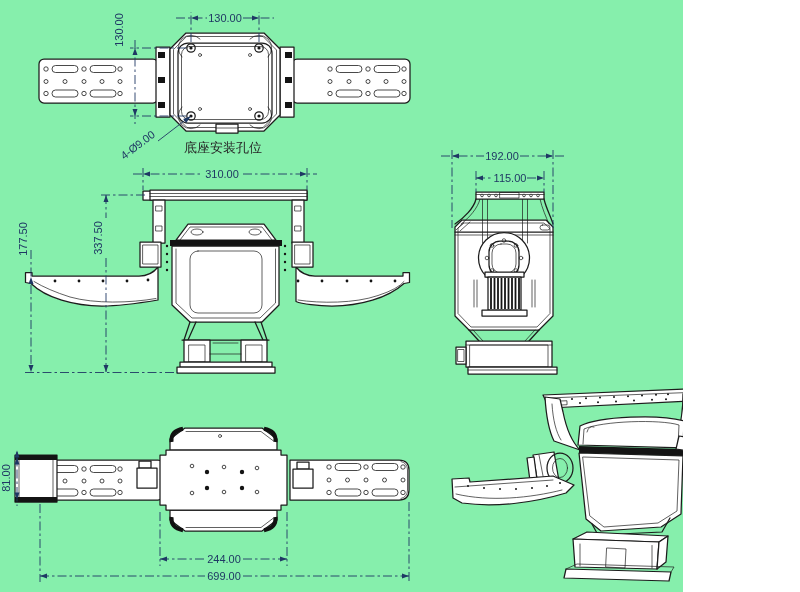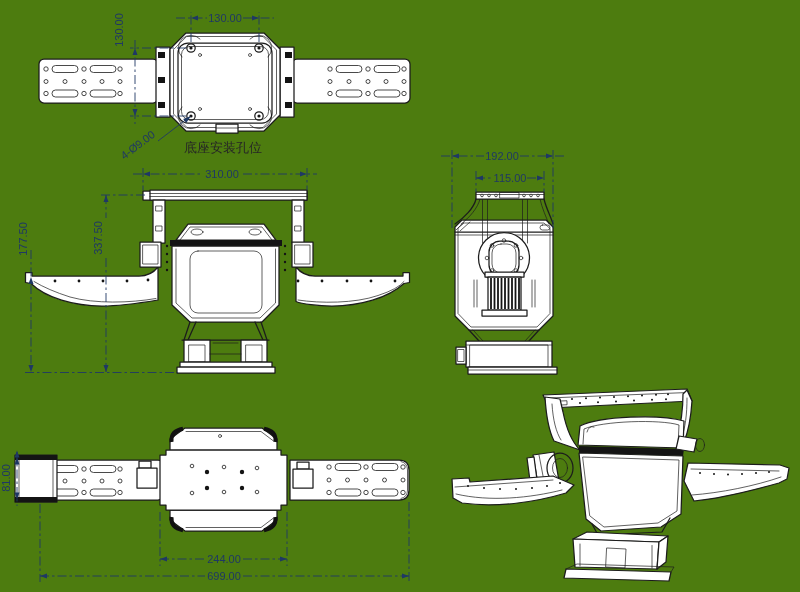--- a/index.html
+++ b/index.html
@@ -1,16 +1,16 @@
 <!DOCTYPE html>
 <html><head>
 <meta charset="utf-8">
 <style>
   html,body{margin:0;padding:0;background:#fff}
-  #canvas{position:relative;width:800px;height:592px;background:#4d7c0f;overflow:hidden;
+  #canvas{position:relative;width:683px;height:592px;background:#86efac;overflow:hidden;
           font-family:"Liberation Sans",sans-serif}
   #canvas svg{position:absolute;display:block}
   
   .k  {stroke:#1c1c1c;fill:none;stroke-width:1.25;stroke-linejoin:round;stroke-linecap:round}
   .kw {stroke:#1c1c1c;fill:#ffffff;stroke-width:1.25;stroke-linejoin:round}
   .k2 {stroke:#1c1c1c;fill:none;stroke-width:0.7;stroke-linejoin:round;stroke-linecap:round}
   .kh {stroke:#1c1c1c;fill:#ffffff;stroke-width:0.8}
   .kf {fill:#141414;stroke:none}
   
   .d  {stroke:#1f3864;fill:none;stroke-width:0.9}

